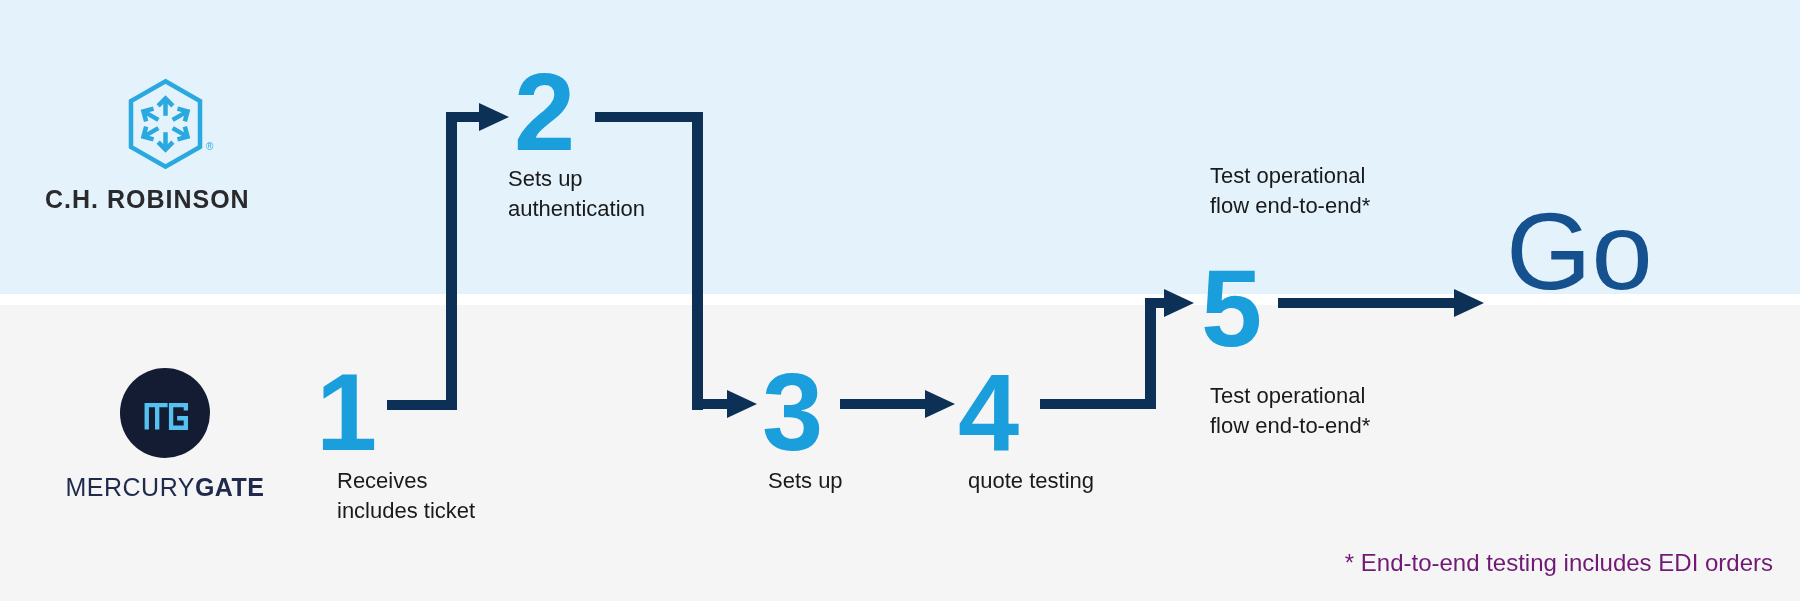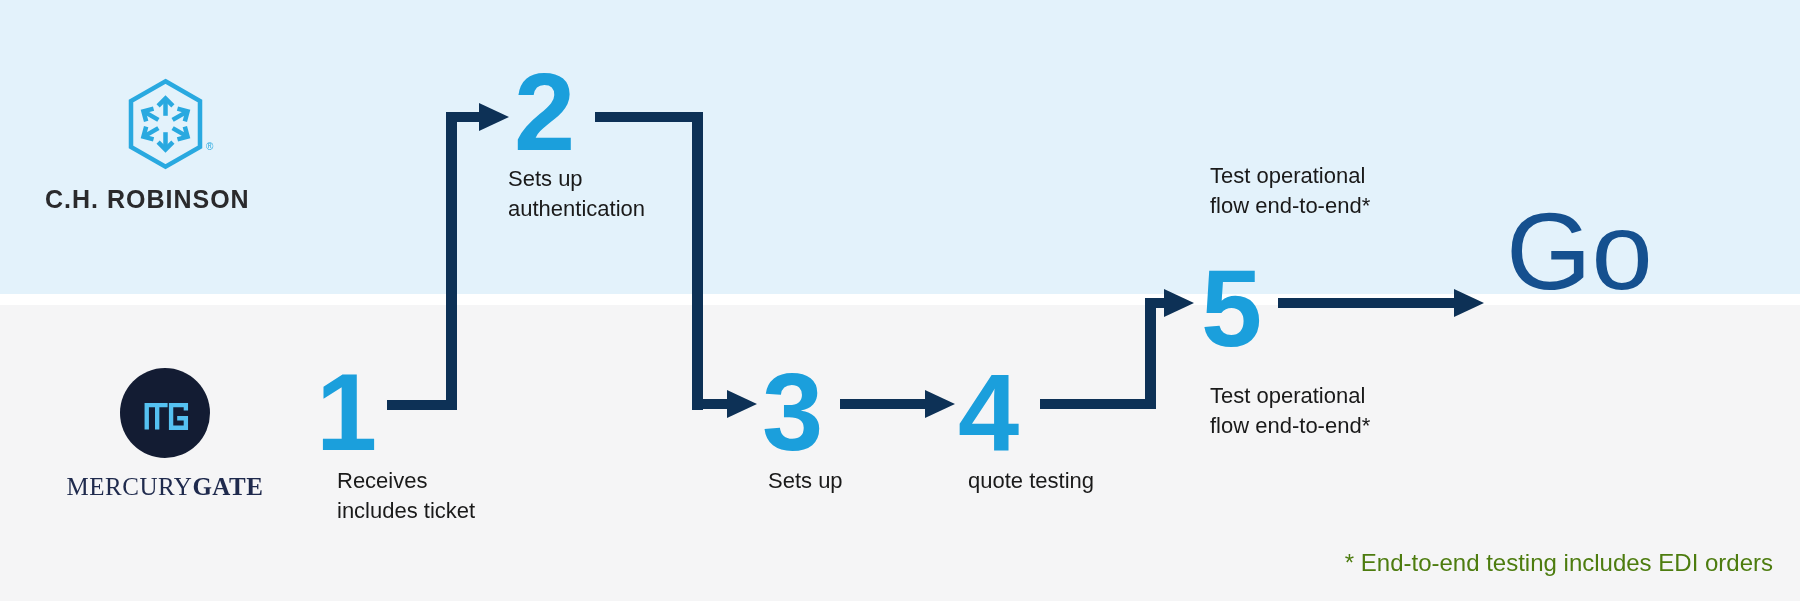--- a/index.html
+++ b/index.html
@@ -9,27 +9,27 @@
   .band-divider{position:absolute;left:0;top:294px;width:1800px;height:11px;background:var(--divider,#FFFFFF);}
   .band-bottom{position:absolute;left:0;top:305px;width:1800px;height:296px;background:var(--bottom_bg,#F5F5F6);}
 
   .num{position:absolute;font-size:110px;font-weight:700;line-height:1;color:var(--step_number,#1B9FDC);}
   .lbl{position:absolute;font-size:22px;font-weight:400;line-height:30px;color:var(--label,#1A1A1A);white-space:nowrap;}
 
   .seg{position:absolute;background:var(--arrow,#0D3156);}
   .head{position:absolute;width:0;height:0;border-top:14px solid transparent;border-bottom:14px solid transparent;border-left:30px solid var(--arrow,#0D3156);}
 
   .golive{position:absolute;left:1506px;top:203px;font-size:110px;font-weight:400;line-height:96px;color:var(--go_live,#15508F);}
-  .footnote{position:absolute;right:27px;top:549px;font-size:24px;font-weight:400;color:#4d7c0f;white-space:nowrap;margin-left:47px;}
+  .footnote{position:absolute;right:27px;top:549px;font-size:24px;font-weight:400;color:#701a75;white-space:nowrap;margin-left:47px;}
 
   .chr-wordmark{position:absolute;left:45px;top:185px;width:230px;text-align:left;font-size:25px;font-weight:700;letter-spacing:1px;color:var(--chr_logo_text,#2A2A2C);white-space:nowrap;}
   .chr-hex{position:absolute;left:123px;top:78px;}
   .chr-reg{position:absolute;left:206px;top:141px;font-size:10px;color:var(--chr_logo_blue,#29A9E0);}
   .mg-circle{position:absolute;left:120px;top:368px;width:90px;height:90px;border-radius:50%;background:var(--mg_circle,#131C33);display:flex;align-items:center;justify-content:center;}
-  .mg-wordmark{position:absolute;left:40px;top:473px;width:250px;text-align:center;font-size:25px;color:var(--mg_text,#1F2A4D);white-space:nowrap;font-family:Liberation Serif, serif;}
+  .mg-wordmark{position:absolute;left:40px;top:473px;width:250px;text-align:center;font-size:25px;color:var(--mg_text,#1F2A4D);white-space:nowrap;}
   .mg-wordmark .pre{font-weight:400;letter-spacing:0.5px;}
   .mg-wordmark .suf{font-weight:700;letter-spacing:0.5px;}
 </style>
 </head>
 <body>
 
 <div id="stage">
 
   <div class="band-top"></div>
   <div class="band-divider"></div>

